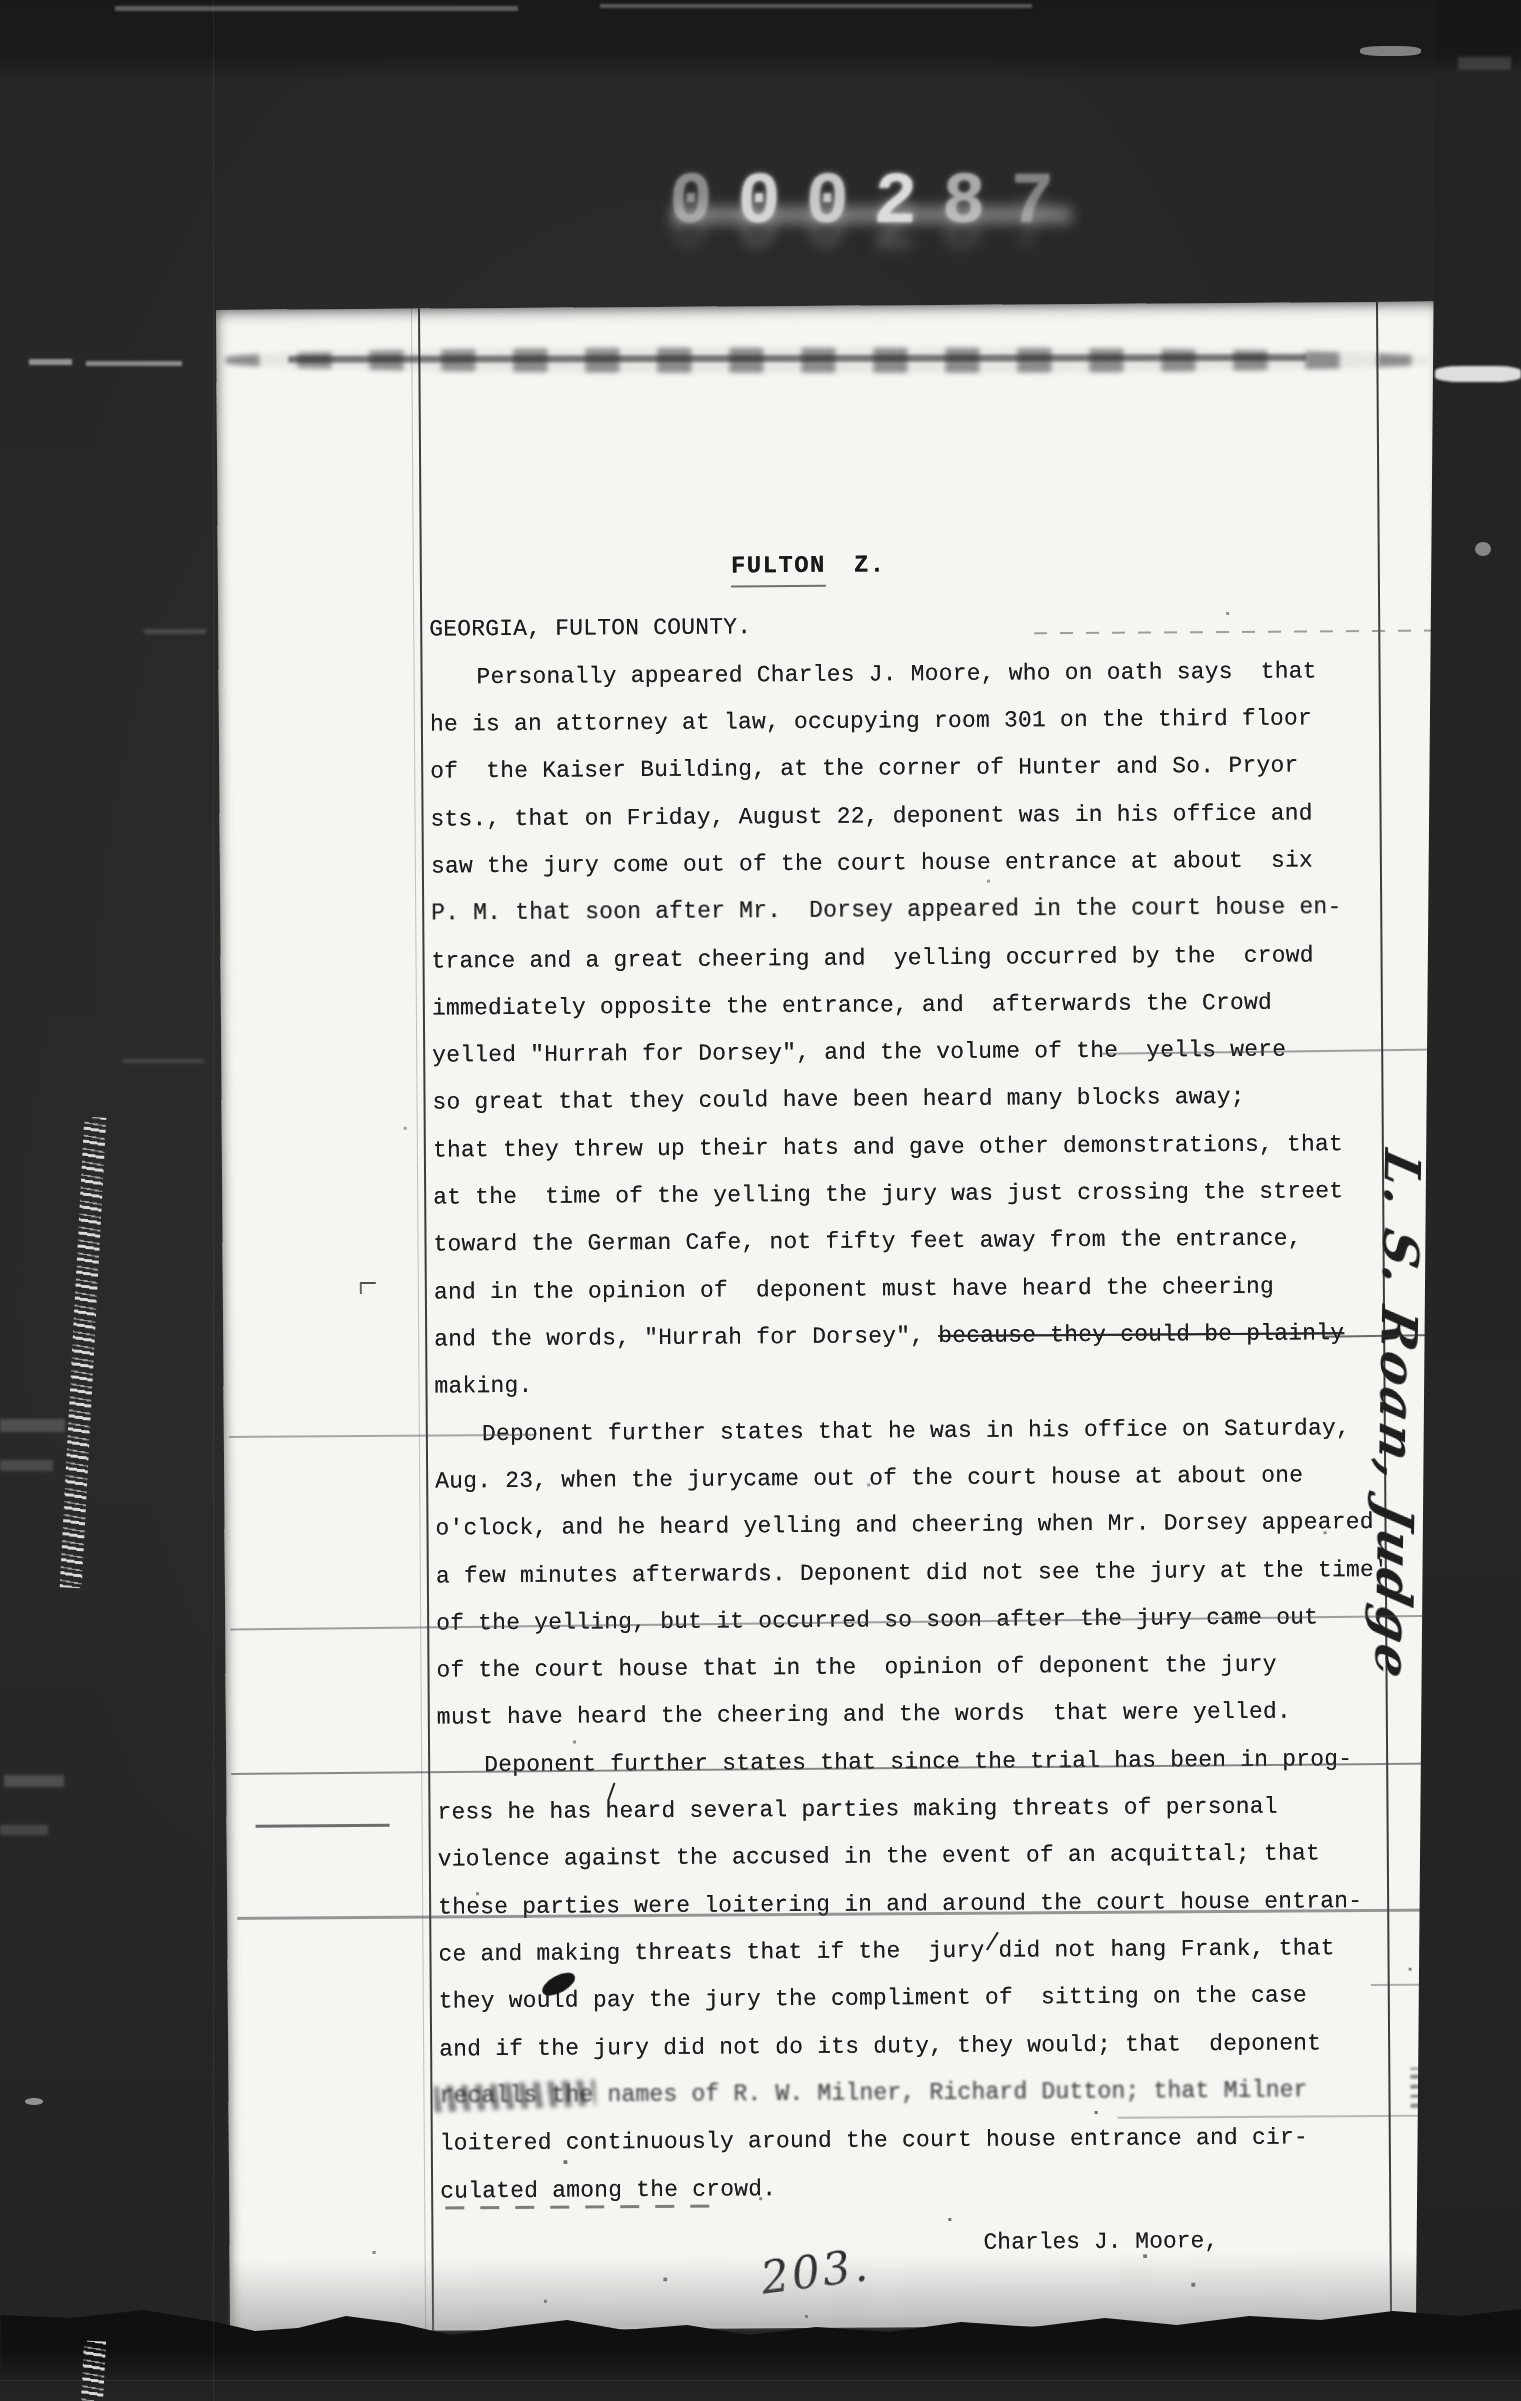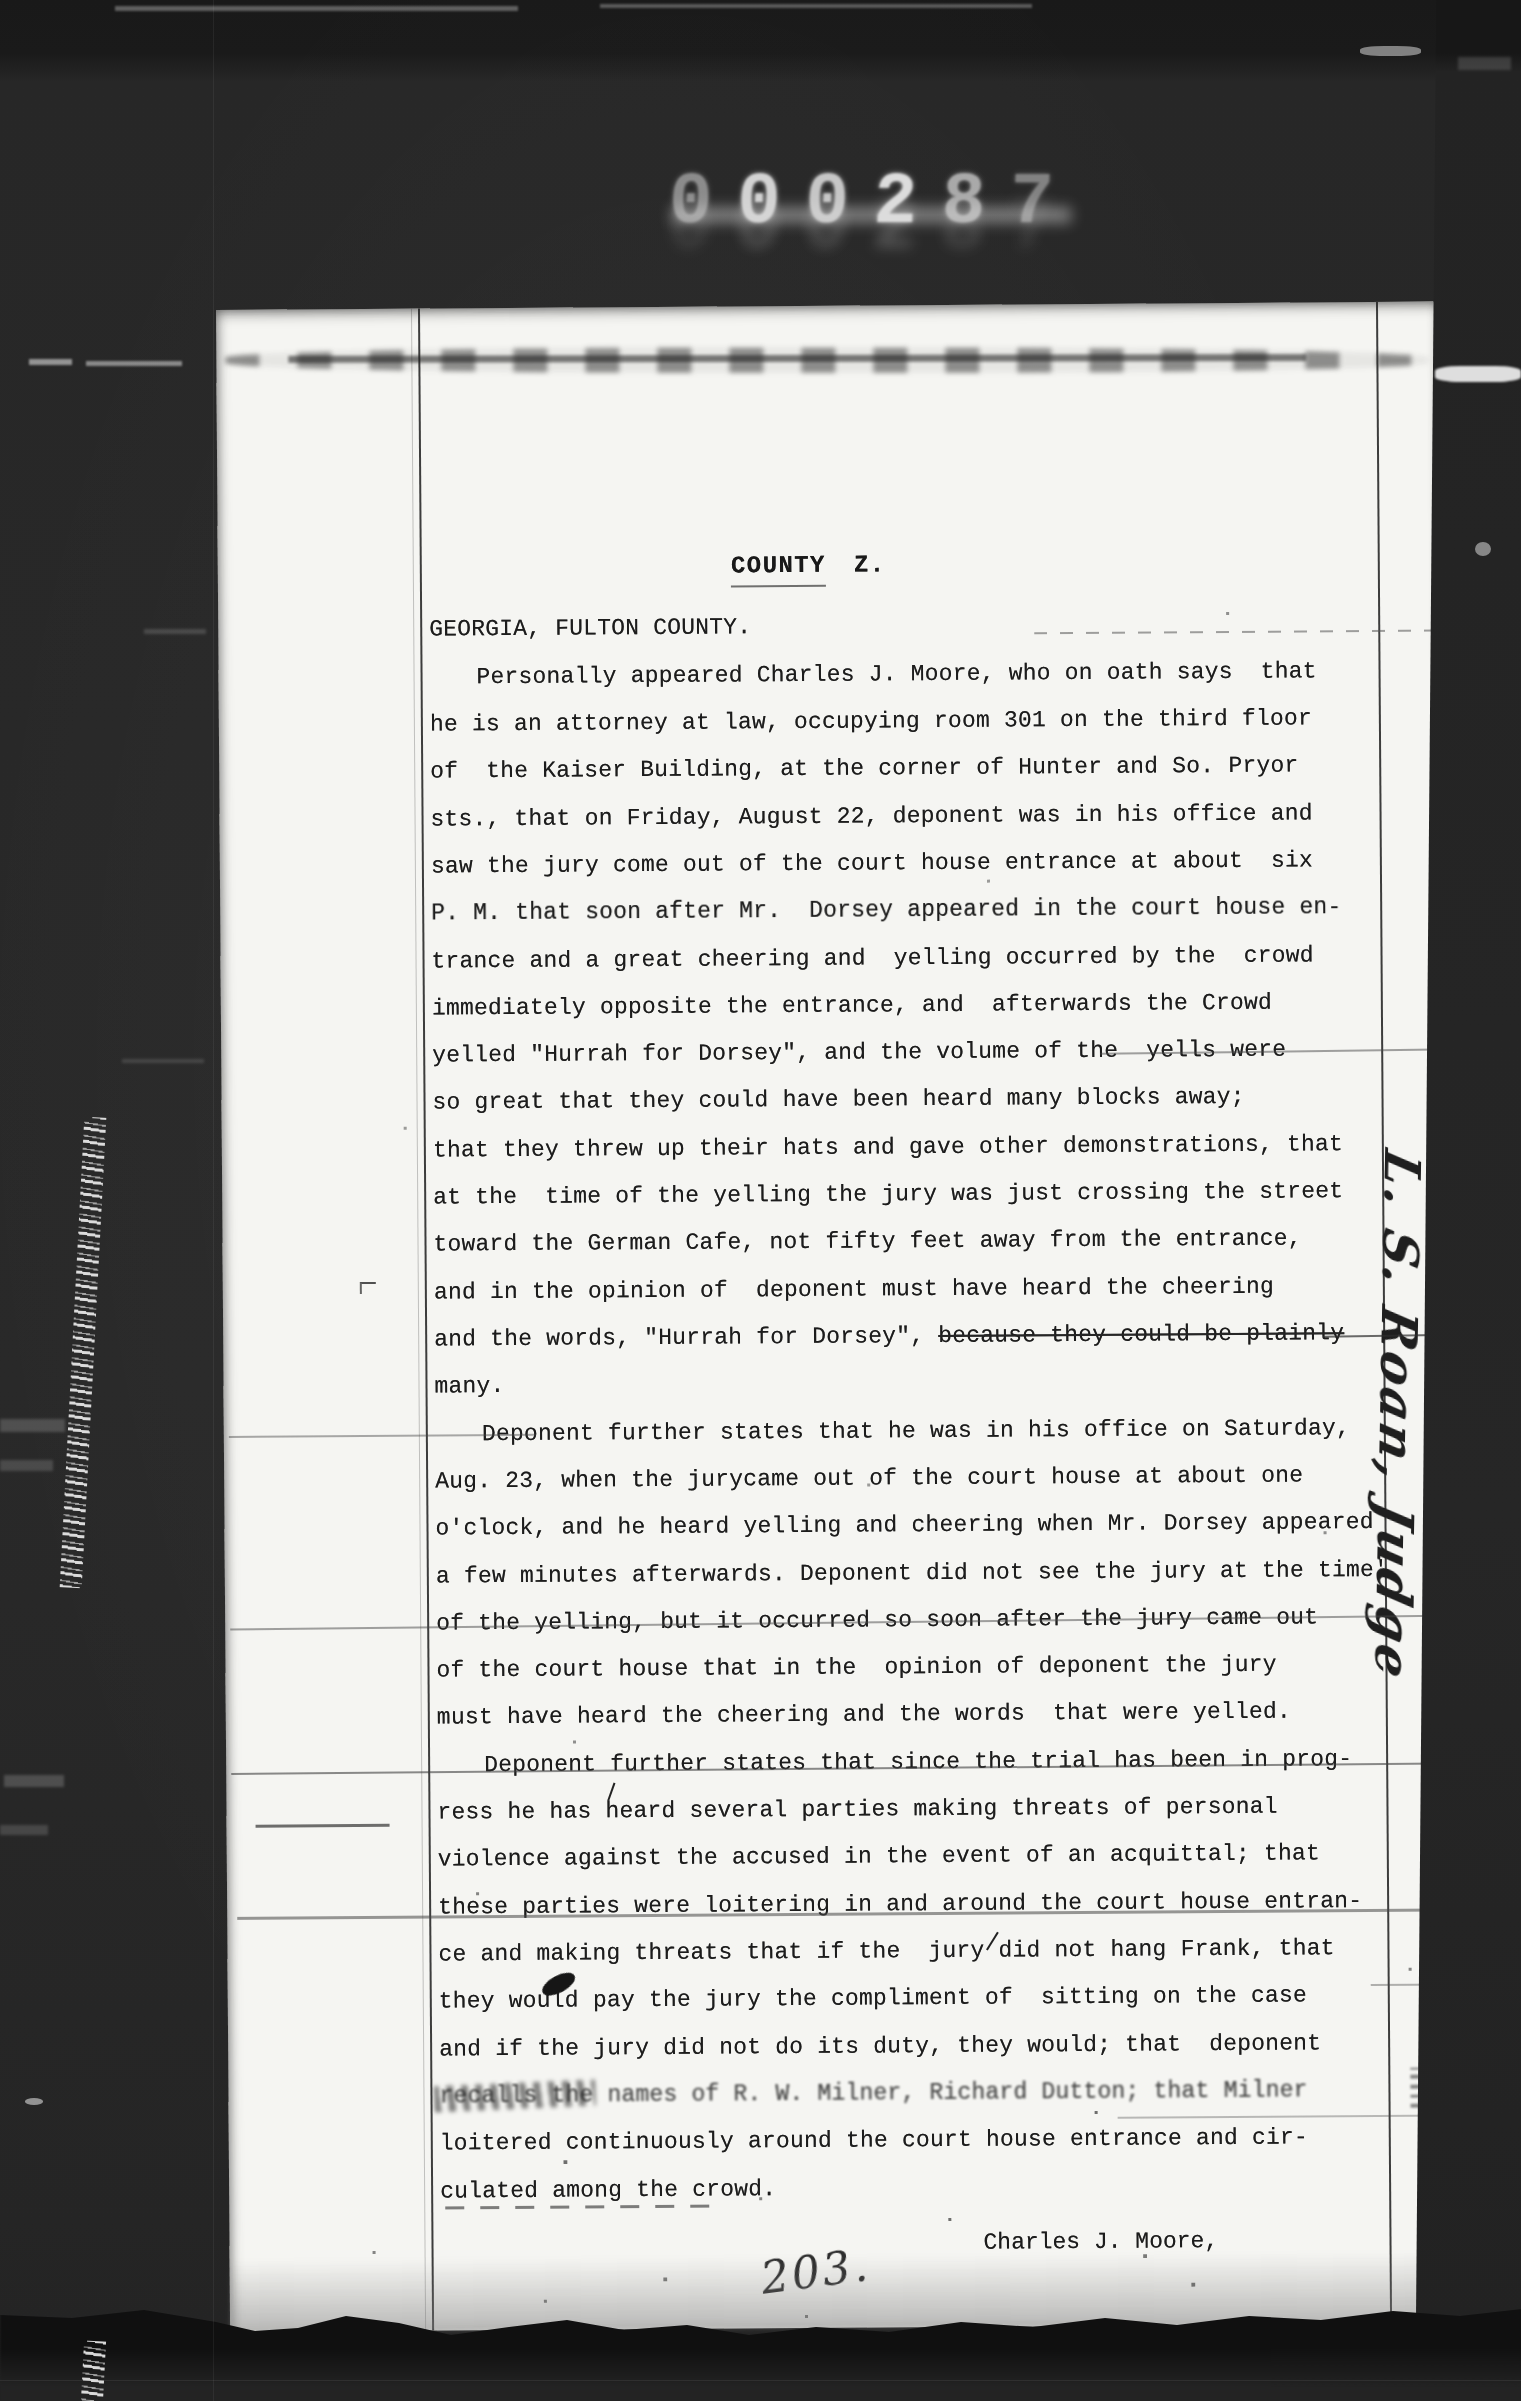--- a/index.html
+++ b/index.html
@@ -106,41 +106,41 @@
 
 <div class="page">
   <div class="rule-echo" style="left:195px;"></div>
   <div class="rule" style="left:202px;"></div>
   <div class="rule" style="left:1160px;"></div>
 
   <div class="smudge-band"></div>
   <div class="smudge-core"></div>
 
   <div class="heading">
-    <span class="hw">COUNTY</span><span class="hl">Z.</span>
+    <span class="hw">FULTON</span><span class="hl">Z.</span>
   </div>
 
   <div id="text-block">
       <div class="tline" style="top: 307px;">GEORGIA, FULTON COUNTY.</div>
       <div class="tline indent" style="top: 355px;">Personally appeared Charles J. Moore, who on oath says  that</div>
       <div class="tline" style="top: 402px;">he is an attorney at law, occupying room 301 on the third floor</div>
       <div class="tline" style="top: 449px;">of  the Kaiser Building, at the corner of Hunter and So. Pryor</div>
       <div class="tline" style="top: 497px;">sts., that on Friday, August 22, deponent was in his office and</div>
       <div class="tline" style="top: 544px;">saw the jury come out of the court house entrance at about  six</div>
       <div class="tline blur-slight" style="top: 591px;">P. M. that soon after Mr.  Dorsey appeared in the court house en-</div>
       <div class="tline" style="top: 639px;">trance and a great cheering and  yelling occurred by the  crowd</div>
       <div class="tline" style="top: 686px;">immediately opposite the entrance, and  afterwards the Crowd</div>
       <div class="tline" style="top: 733px;">yelled "Hurrah for Dorsey", and the volume of the  yells were</div>
       <div class="tline" style="top: 780px;">so great that they could have been heard many blocks away;</div>
       <div class="tline" style="top: 828px;">that they threw up their hats and gave other demonstrations, that</div>
       <div class="tline" style="top: 875px;">at the  time of the yelling the jury was just crossing the street</div>
       <div class="tline" style="top: 922px;">toward the German Cafe, not fifty feet away from the entrance,</div>
       <div class="tline" style="top: 970px;">and in the opinion of  deponent must have heard the cheering</div>
       <div class="tline" style="top: 1017px;"><span>and the words, "Hurrah for Dorsey", </span><span class="strike">because they could be plainly</span></div>
-      <div class="tline" style="top: 1064px;">many.</div>
+      <div class="tline" style="top: 1064px;">making.</div>
       <div class="tline indent" style="top: 1112px;">Deponent further states that he was in his office on Saturday,</div>
       <div class="tline" style="top: 1159px;">Aug. 23, when the jurycame out of the court house at about one</div>
       <div class="tline" style="top: 1206px;">o'clock, and he heard yelling and cheering when Mr. Dorsey appeared</div>
       <div class="tline" style="top: 1254px;">a few minutes afterwards. Deponent did not see the jury at the time'</div>
       <div class="tline" style="top: 1301px;">of the yelling, but it occurred so soon after the jury came out</div>
       <div class="tline" style="top: 1348px;">of the court house that in the  opinion of deponent the jury</div>
       <div class="tline" style="top: 1395px;">must have heard the cheering and the words  that were yelled.</div>
       <div class="tline indent" style="top: 1443px;">Deponent further states that since the trial has been in prog-</div>
       <div class="tline" style="top: 1490px;">ress he has heard several parties making threats of personal</div>
       <div class="tline" style="top: 1537px;">violence against the accused in the event of an acquittal; that</div>

